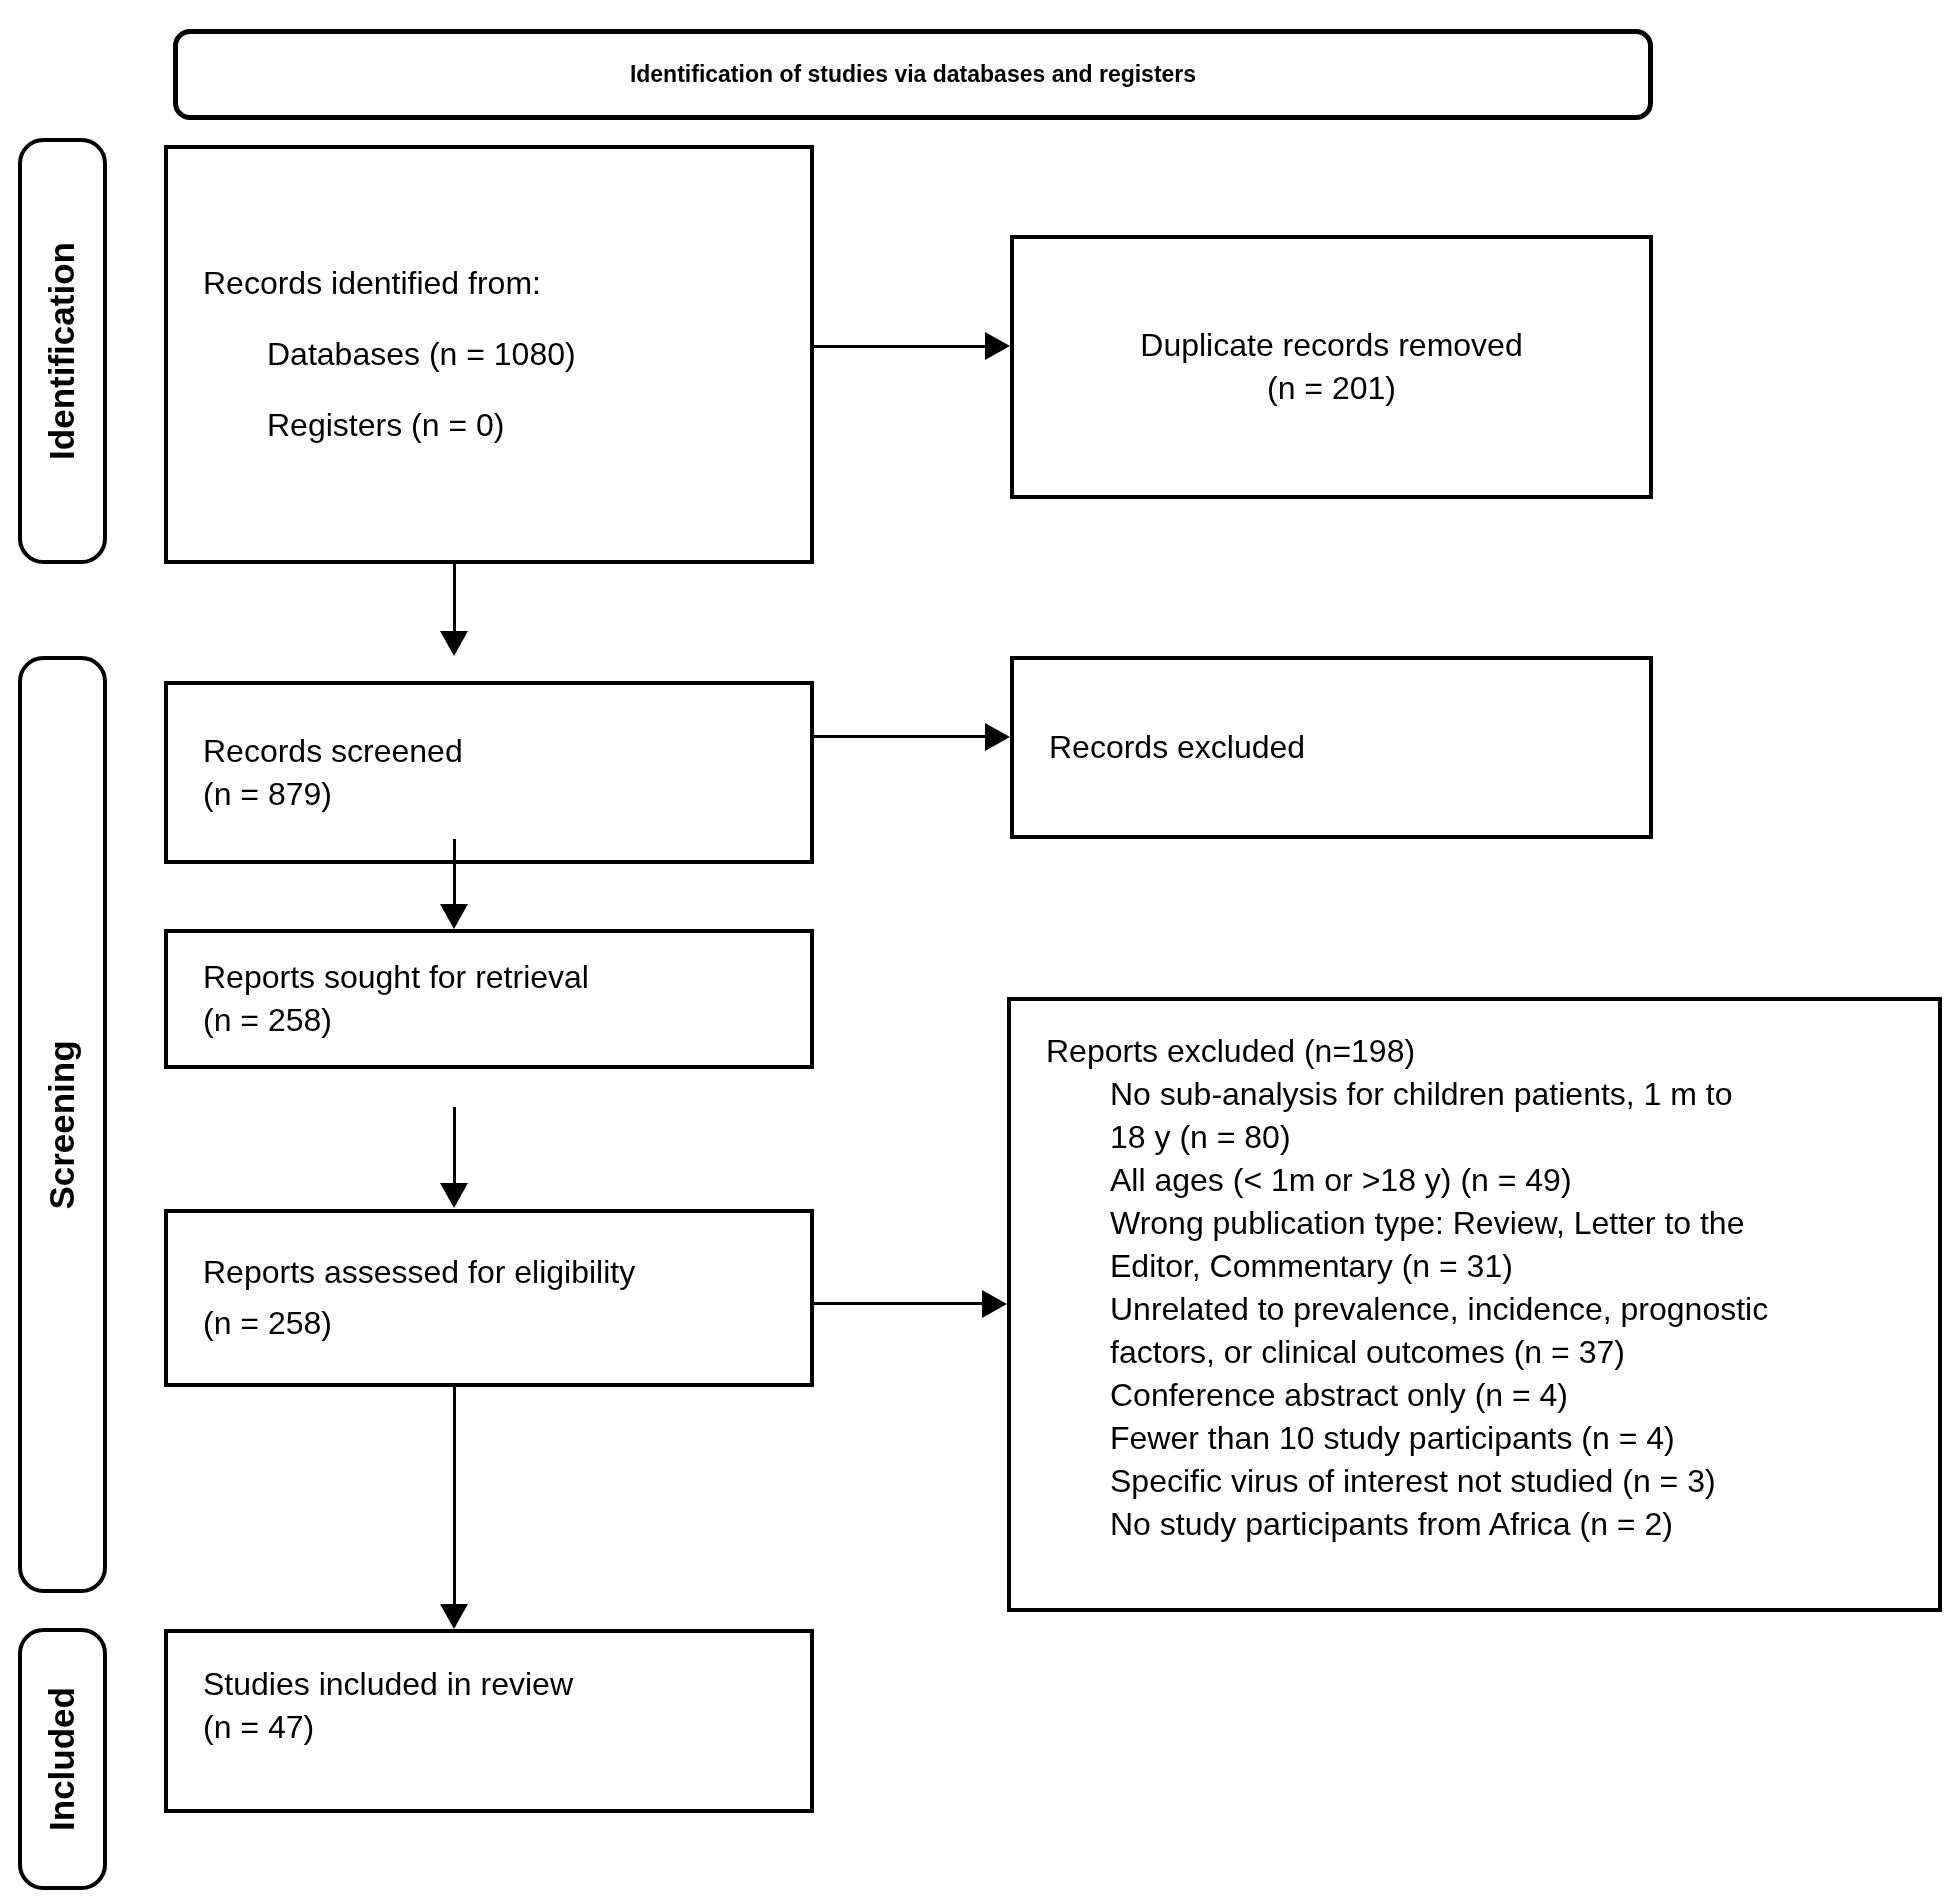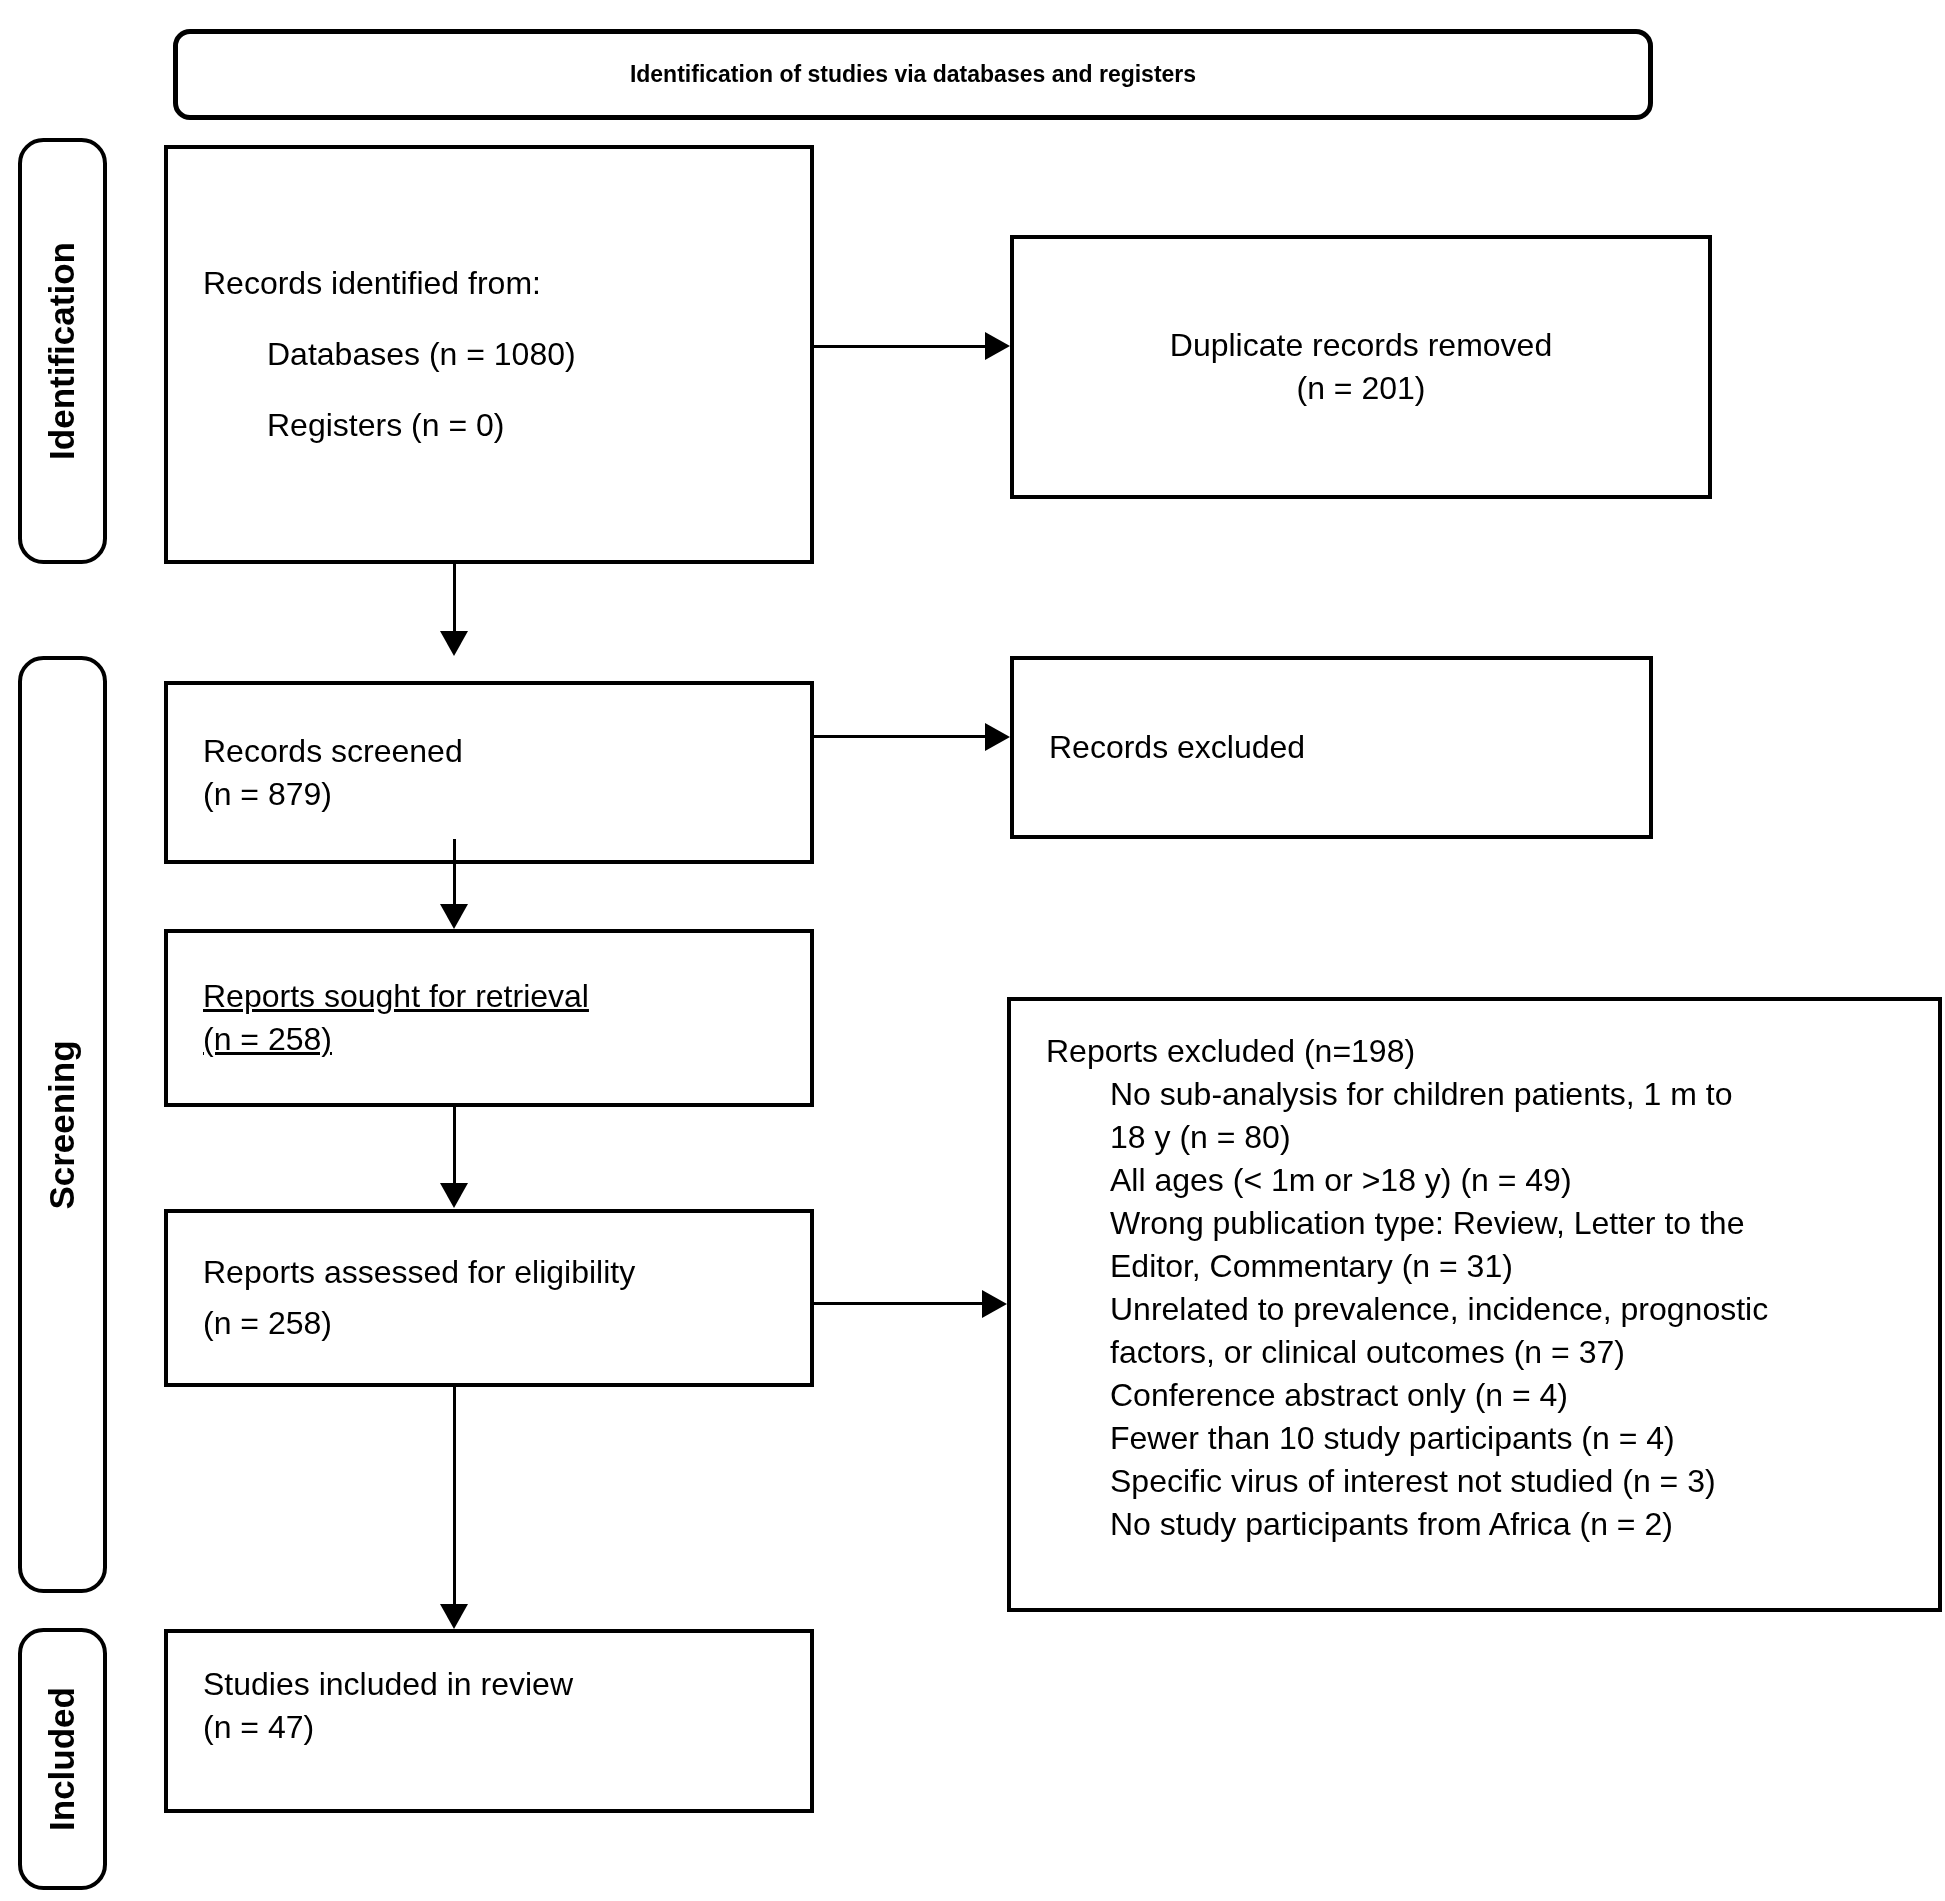--- a/index.html
+++ b/index.html
@@ -111,35 +111,35 @@
   <div class="stage" style="left:17.5px; top:1628px; width:89px; height:262px;">
     <span>Included</span>
   </div>
 
   <div class="box" style="left:164px; top:145px; width:650px; height:419px;gap:28px;">
     <div>Records identified from:</div>
     <div class="indent">Databases (n = 1080)</div>
     <div class="indent">Registers (n = 0)</div>
   </div>
 
-  <div class="box centered" style="left:1010px; top:235px; width:702px; height:264px;">
+  <div class="box centered" style="left:1010px; top:235px; width:643px; height:264px;">
     <div>Duplicate records removed</div>
     <div>(n = 201)</div>
   </div>
 
   <div class="box" style="left:164px; top:656px; width:650px; height:183px;margin-top:25px;">
     <div>Records screened</div>
     <div>(n = 879)</div>
   </div>
 
   <div class="box" style="left:1010px; top:656px; width:643px; height:183px;">
     <div>Records excluded</div>
   </div>
 
-  <div class="box" style="left:164px; top:929px; width:650px; height:178px;text-decoration:underline;">
+  <div class="box" style="left:164px; top:929px; width:650px; height:140px;">
     <div>Reports sought for retrieval</div>
     <div>(n = 258)</div>
   </div>
 
   <div class="box" style="left:164px; top:1209px; width:650px; height:178px;gap:8px;">
     <div>Reports assessed for eligibility</div>
     <div>(n = 258)</div>
   </div>
 
   <div class="box top-align" style="left:1007px; top:997px; width:935px; height:615px;">

